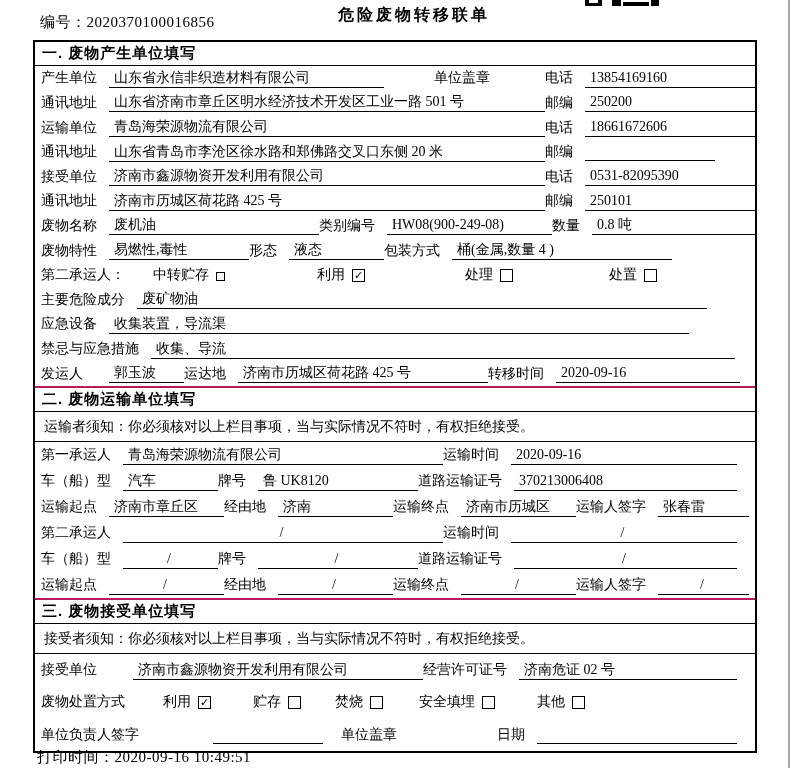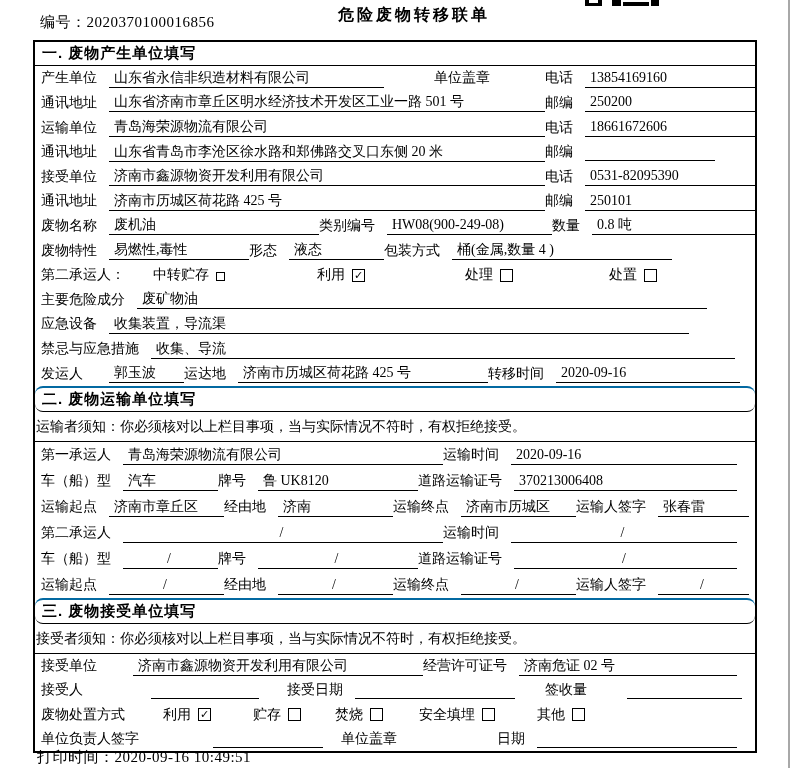--- a/index.html
+++ b/index.html
@@ -26,23 +26,23 @@
   .form-box{
     position:absolute;left:33px;top:40px;width:724px;
     border:2px solid #000;box-sizing:border-box;background:#fff;
   }
   .sec-title{
     height:23px;line-height:22px;padding-left:7px;
     font-family:"Liberation Sans","DejaVu Sans",sans-serif;
     font-weight:bold;font-size:15px;letter-spacing:1px;
     border-bottom:1px solid #000;
   }
-  .sec-title.bt{border-top:2px solid #0369a1;border-radius:8px;}
+  .sec-title.bt{border-top:2px solid #be185d;}
   .notice{
-    height:29px;line-height:29px;padding-left:1px;
+    height:29px;line-height:29px;padding-left:9px;
     border-bottom:1px solid #000;font-size:14px;white-space:nowrap;
   }
   .rows{display:flex;flex-direction:column;}
   .rows.s1{height:320px;}
   .rows.s2{height:156px;}
   .rows.s3{height:97px;}
   .row{flex:1;display:flex;align-items:center;padding-left:6px;white-space:nowrap;}
   .lab{margin-right:12px;flex:0 0 auto;}
   .txt{flex:0 0 auto;}
   .val{
@@ -251,33 +251,20 @@
       <div class="rows s3">
         <div class="row">
           <div class="lab">接受单位</div>
           <div class="sp" style="width: 24px;"></div>
           <div class="val" style="width: 290px;">济南市鑫源物资开发利用有限公司</div>
           <div class="lab">经营许可证号</div>
           <div class="val fx">济南危证 02 号</div>
           <div class="sp" style="width: 18px;"></div>
         </div>
         <div class="row">
-          <div class="lab">接受人</div>
-          <div class="sp" style="width: 56px;"></div>
-          <div class="val" style="width: 108px;"></div>
-          <div class="sp" style="width: 28px;"></div>
-          <div class="lab">接受日期</div>
-          <div class="val" style="width: 160px;"></div>
-          <div class="sp" style="width: 30px;"></div>
-          <div class="lab">签收量</div>
-          <div class="sp" style="width: 28px;"></div>
-          <div class="val" style="width: 115px;"></div>
-          <div class="sp fx"></div>
-        </div>
-        <div class="row">
           <div class="lab">废物处置方式</div>
           <div class="sp" style="width: 26px;"></div>
           <div class="grp">
             <div class="boxlab">利用</div>
             <div class="cb">✓</div>
           </div>
           <div class="sp" style="width: 42px;"></div>
           <div class="grp">
             <div class="boxlab">贮存</div>
             <div class="cb"></div>

